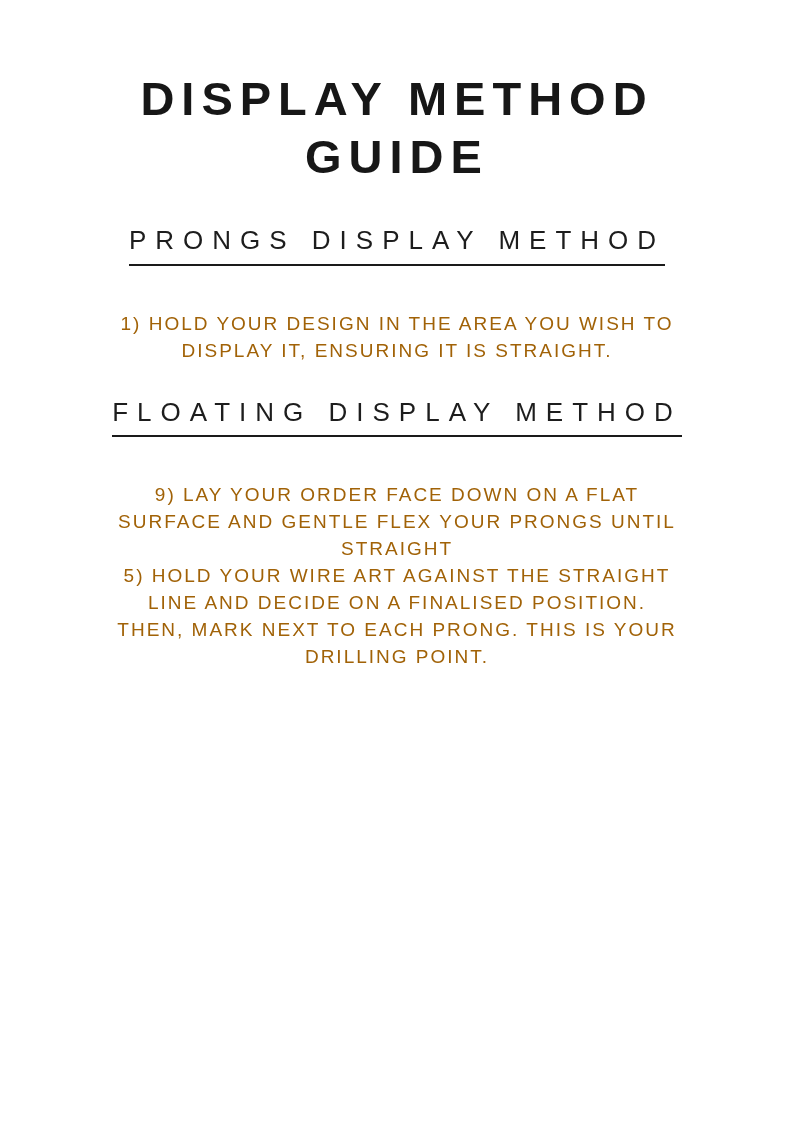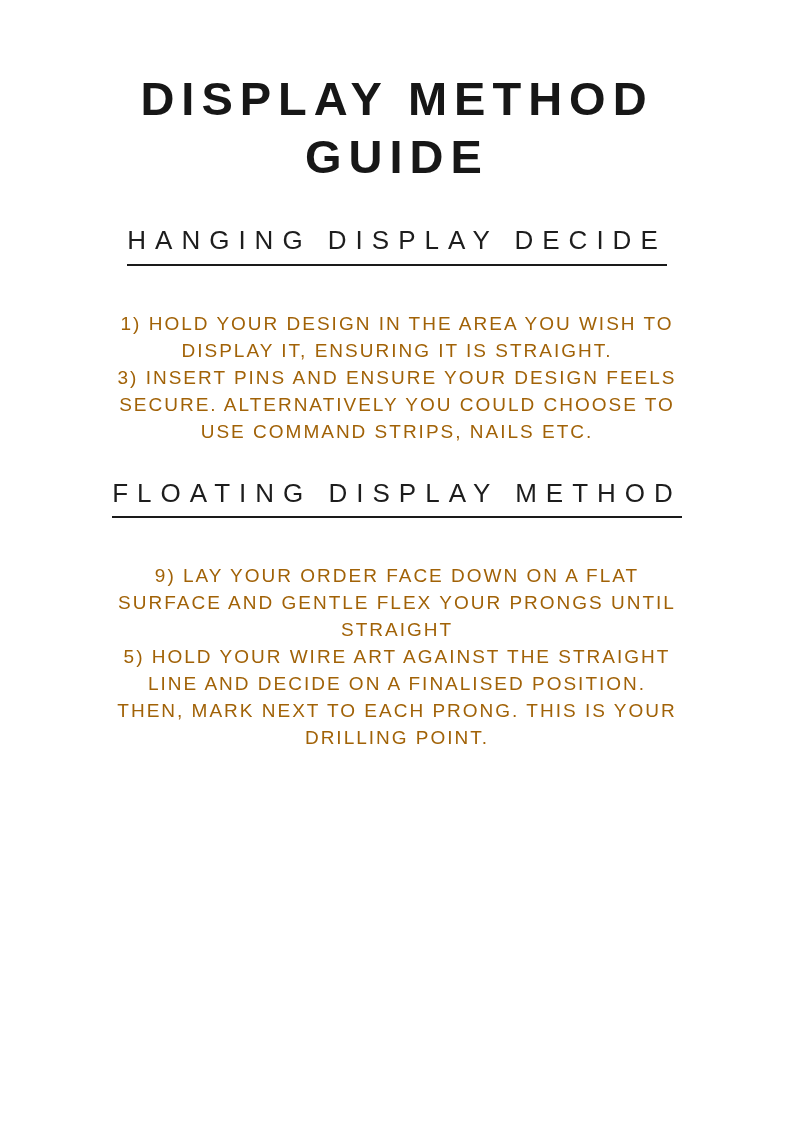--- a/index.html
+++ b/index.html
@@ -62,25 +62,24 @@
 </style>
 </head>
 <body>
 
 <div class="page">
 
   <h1 class="title">DISPLAY METHOD GUIDE</h1>
 
   <section class="section">
     <h2 class="heading">
-      <span class="heading-text">HANGING DISPLAY DECIDE</span>
+      <span class="heading-text">PRONGS DISPLAY METHOD</span>
     </h2>
     <div class="steps">
         <p class="step">1) HOLD YOUR DESIGN IN THE AREA YOU WISH TO DISPLAY IT, ENSURING IT IS STRAIGHT.</p>
-        <p class="step">3) INSERT PINS AND ENSURE YOUR DESIGN FEELS SECURE. ALTERNATIVELY YOU COULD CHOOSE TO USE COMMAND STRIPS, NAILS ETC.</p>
       </div>
   </section>
 
   <section class="section">
     <h2 class="heading">
       <span class="heading-text">FLOATING DISPLAY METHOD</span>
     </h2>
     <div class="steps">
         <p class="step">9) LAY YOUR ORDER FACE DOWN ON A FLAT SURFACE AND GENTLE FLEX YOUR PRONGS UNTIL STRAIGHT</p>
         <p class="step">5) HOLD YOUR WIRE ART AGAINST THE STRAIGHT LINE AND DECIDE ON A FINALISED POSITION. THEN, MARK NEXT TO EACH PRONG. THIS IS YOUR DRILLING POINT.</p>

